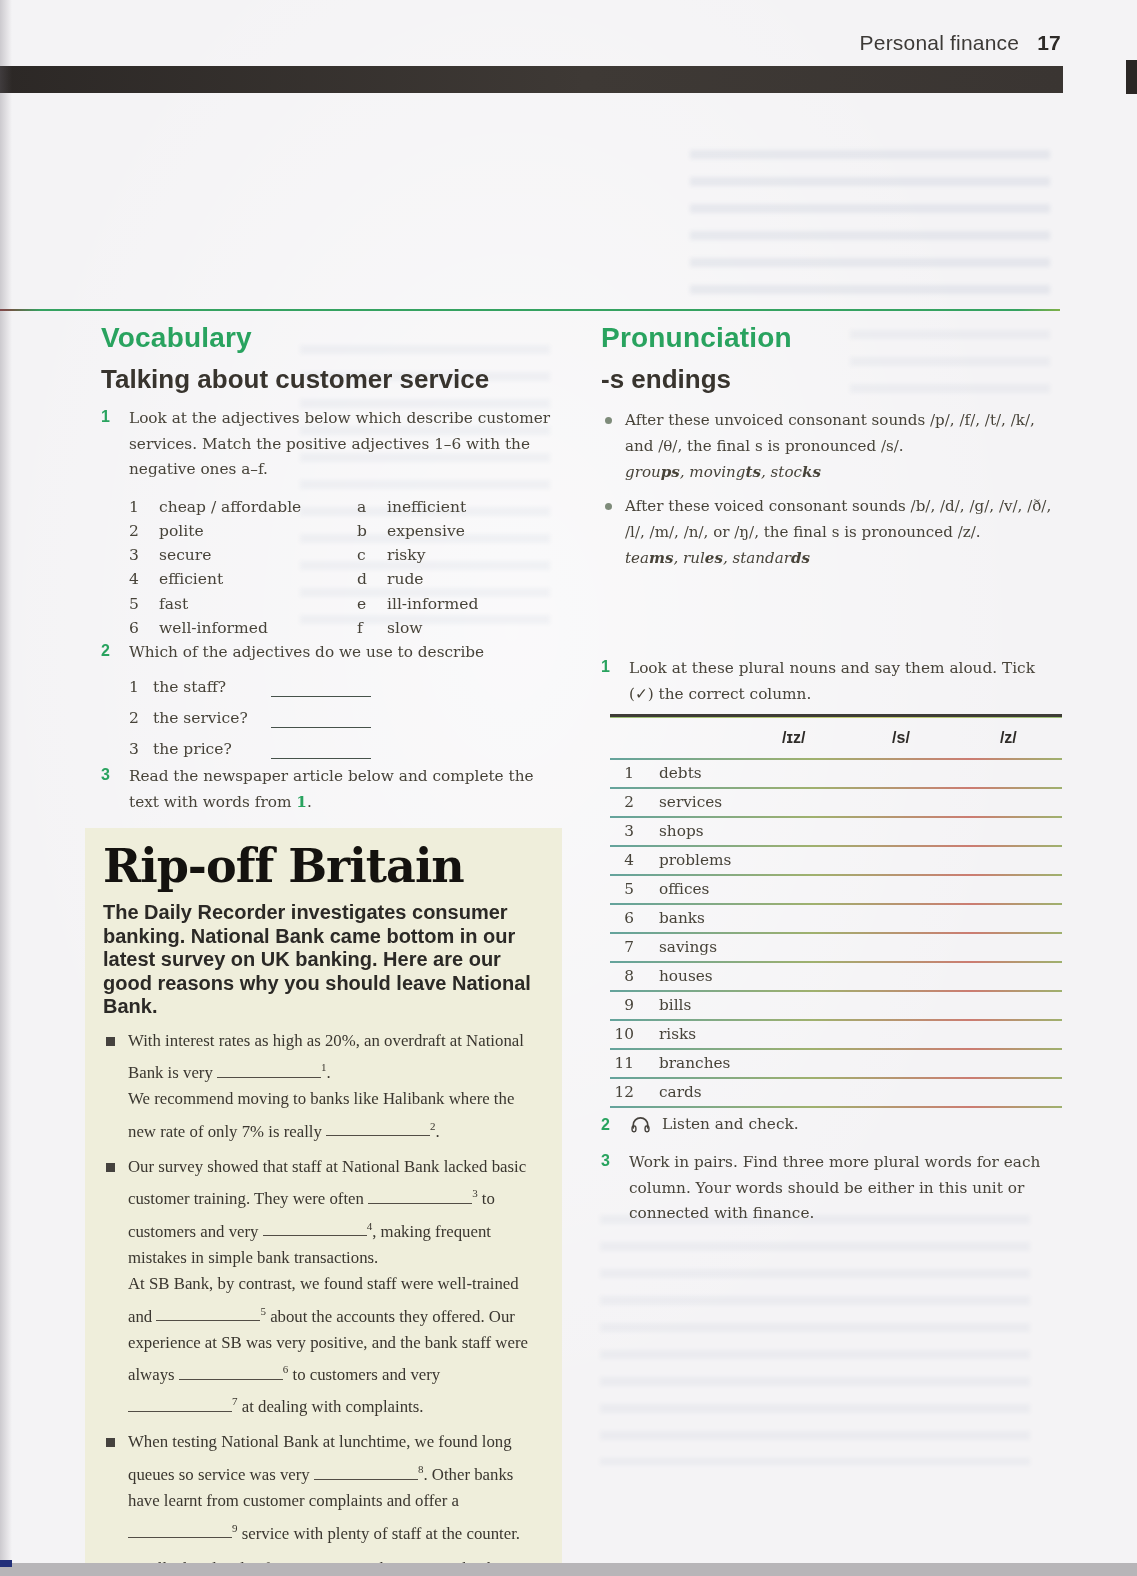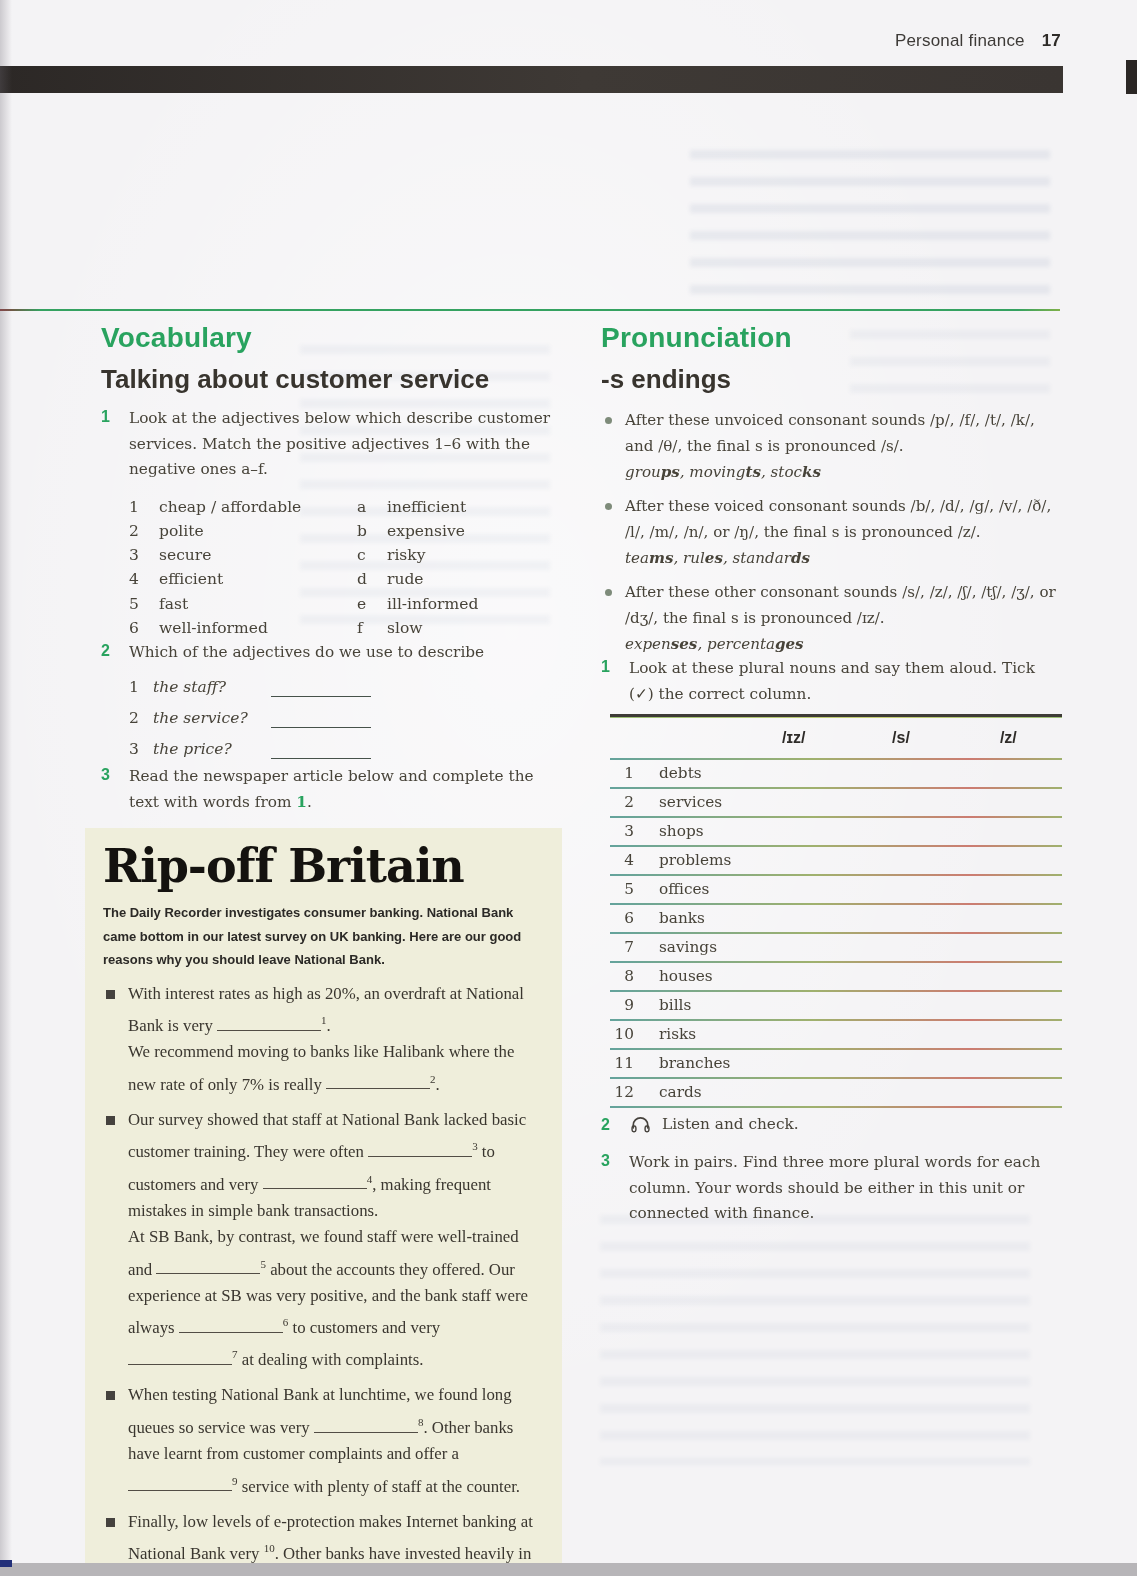--- a/index.html
+++ b/index.html
@@ -7,21 +7,21 @@
         font-family:"Liberation Sans",sans-serif;}
   .page::before{content:"";position:absolute;inset:0;
         background:radial-gradient(ellipse at 45% 40%, rgba(255,255,255,.55), rgba(255,255,255,0) 60%);
         pointer-events:none;}
   .left-edge-shadow{position:absolute;left:0;top:0;width:12px;height:100%;
         background:linear-gradient(90deg,rgba(110,106,116,.30),rgba(110,106,116,0));}
   .bottom-strip{position:absolute;left:0;bottom:0;width:100%;height:13px;background:#b7b5b8;}
   .bottom-corner{position:absolute;left:0;bottom:9px;width:12px;height:7px;background:#23307a;}
 
   
-  .pg-header{position:absolute;top:31px;right:76px;font-size:17px;color:#3d3a37;letter-spacing:.2px;}
+  .pg-header{position:absolute;top:31px;right:76px;font-size:21px;color:#3d3a37;letter-spacing:.2px;}
   .pg-header b{margin-left:12px;color:#2e2b28;}
   .top-bar{position:absolute;left:0;top:66px;width:1063px;height:27px;
         background:linear-gradient(90deg,#2c2826,#3e3935 55%,#3a3532);}
   .top-bar-right{position:absolute;left:1126px;top:60px;width:11px;height:34px;background:#2b2725;}
   .green-rule{position:absolute;left:0;top:309px;width:1060px;height:2px;
         background:linear-gradient(90deg,#8a3a3a 0,#35a261 40px,#35a261 96%,#7fb04a);}
 
   
   .ghost{position:absolute;opacity:.085;filter:blur(2px);pointer-events:none;
         background:repeating-linear-gradient(180deg,#49628e 0 9px,transparent 9px 27px);}
@@ -45,29 +45,29 @@
   .pairs{margin-top:12px;}
   .prow{display:flex;line-height:24.3px;font-family:"DejaVu Serif",serif;font-size:15.5px;color:#474339;}
   .prow .pn{flex:none;width:30px;}
   .prow .pw{flex:none;width:198px;}
   .prow .pl{flex:none;width:30px;}
 
   
   .qrow{display:flex;align-items:flex-end;height:31px;font-family:"DejaVu Serif",serif;
         font-size:15.5px;color:#474339;}
   .qrow .qn{flex:none;width:24px;}
-  .qrow .ql{flex:none;width:118px;font-style:italic;}
+  .qrow .ql{flex:none;width:118px;}
   .blankline{display:inline-block;width:100px;height:4px;border-bottom:1.6px solid #46524a;margin-bottom:4px;}
 
   
   .ripbox{position:absolute;left:0;top:506px;width:477px;box-sizing:border-box;
         background:#efeedb;padding:14px 19px 6px 18px;min-height:664px;}
   .rip-title{font-family:"DejaVu Serif",serif;font-weight:bold;font-size:46px;color:#14120f;
         letter-spacing:-1px;line-height:1.05;}
-  .rip-intro{margin-top:11px;font-size:13px;font-weight:bold;line-height:23.5px;color:#2b2926;}
+  .rip-intro{margin-top:11px;font-size:20px;font-weight:bold;line-height:23.5px;color:#2b2926;}
   .ripb{display:flex;margin-top:9px;font-family:"Liberation Serif",serif;font-size:16.8px;
         line-height:26.5px;color:#3a362f;}
   .ripb .sq{flex:none;width:9px;height:9px;background:#45423e;margin:9px 13px 0 3px;}
   .ripb .rtxt{flex:1;}
   .ablank{display:inline-block;width:104px;height:3px;border-bottom:1.2px solid #524d45;}
   sup.bs{font-size:11px;color:#3a362f;}
 
   
   .pbul{display:flex;}
   .pbul .dot{flex:none;width:7px;height:7px;border-radius:50%;background:#7e8b7a;margin:9px 13px 0 4px;}
@@ -246,27 +246,20 @@
     </div>
 
     <div class="pbul abs" style="top:172px;">
       <span class="dot"></span>
       <div class="pbody" style="width:452px;">
         <span>After these voiced consonant sounds /b/, /d/, /g/, /v/, /ð/, /l/, /m/, /n/, or /ŋ/, the final s is pronounced /z/.</span>
         <div class="pex"><span>tea</span><b>ms</b><span>, rul</span><b>es</b><span>, standar</span><b>ds</b></div>
       </div>
     </div>
 
-    <div class="pbul abs" style="top:258px;">
-      <span class="dot"></span>
-      <div class="pbody" style="width:452px;">
-        <span>After these other consonant sounds /s/, /z/, /ʃ/, /tʃ/, /ʒ/, or /dʒ/, the final s is pronounced /ɪz/.</span>
-        <div class="pex"><span>expen</span><b>ses</b><span>, percenta</span><b>ges</b></div>
-      </div>
-    </div>
 
     <div class="ex abs" style="top:334px;">
       <span class="ex-num">1</span>
       <div class="ex-body" style="width:450px;">Look at these plural nouns and say them aloud. Tick (✓) the correct column.</div>
     </div>
 
     <div class="ptable" style="top:392px;">
       <div class="topline"></div>
       <div class="topline2"></div>
       <div class="throw">

